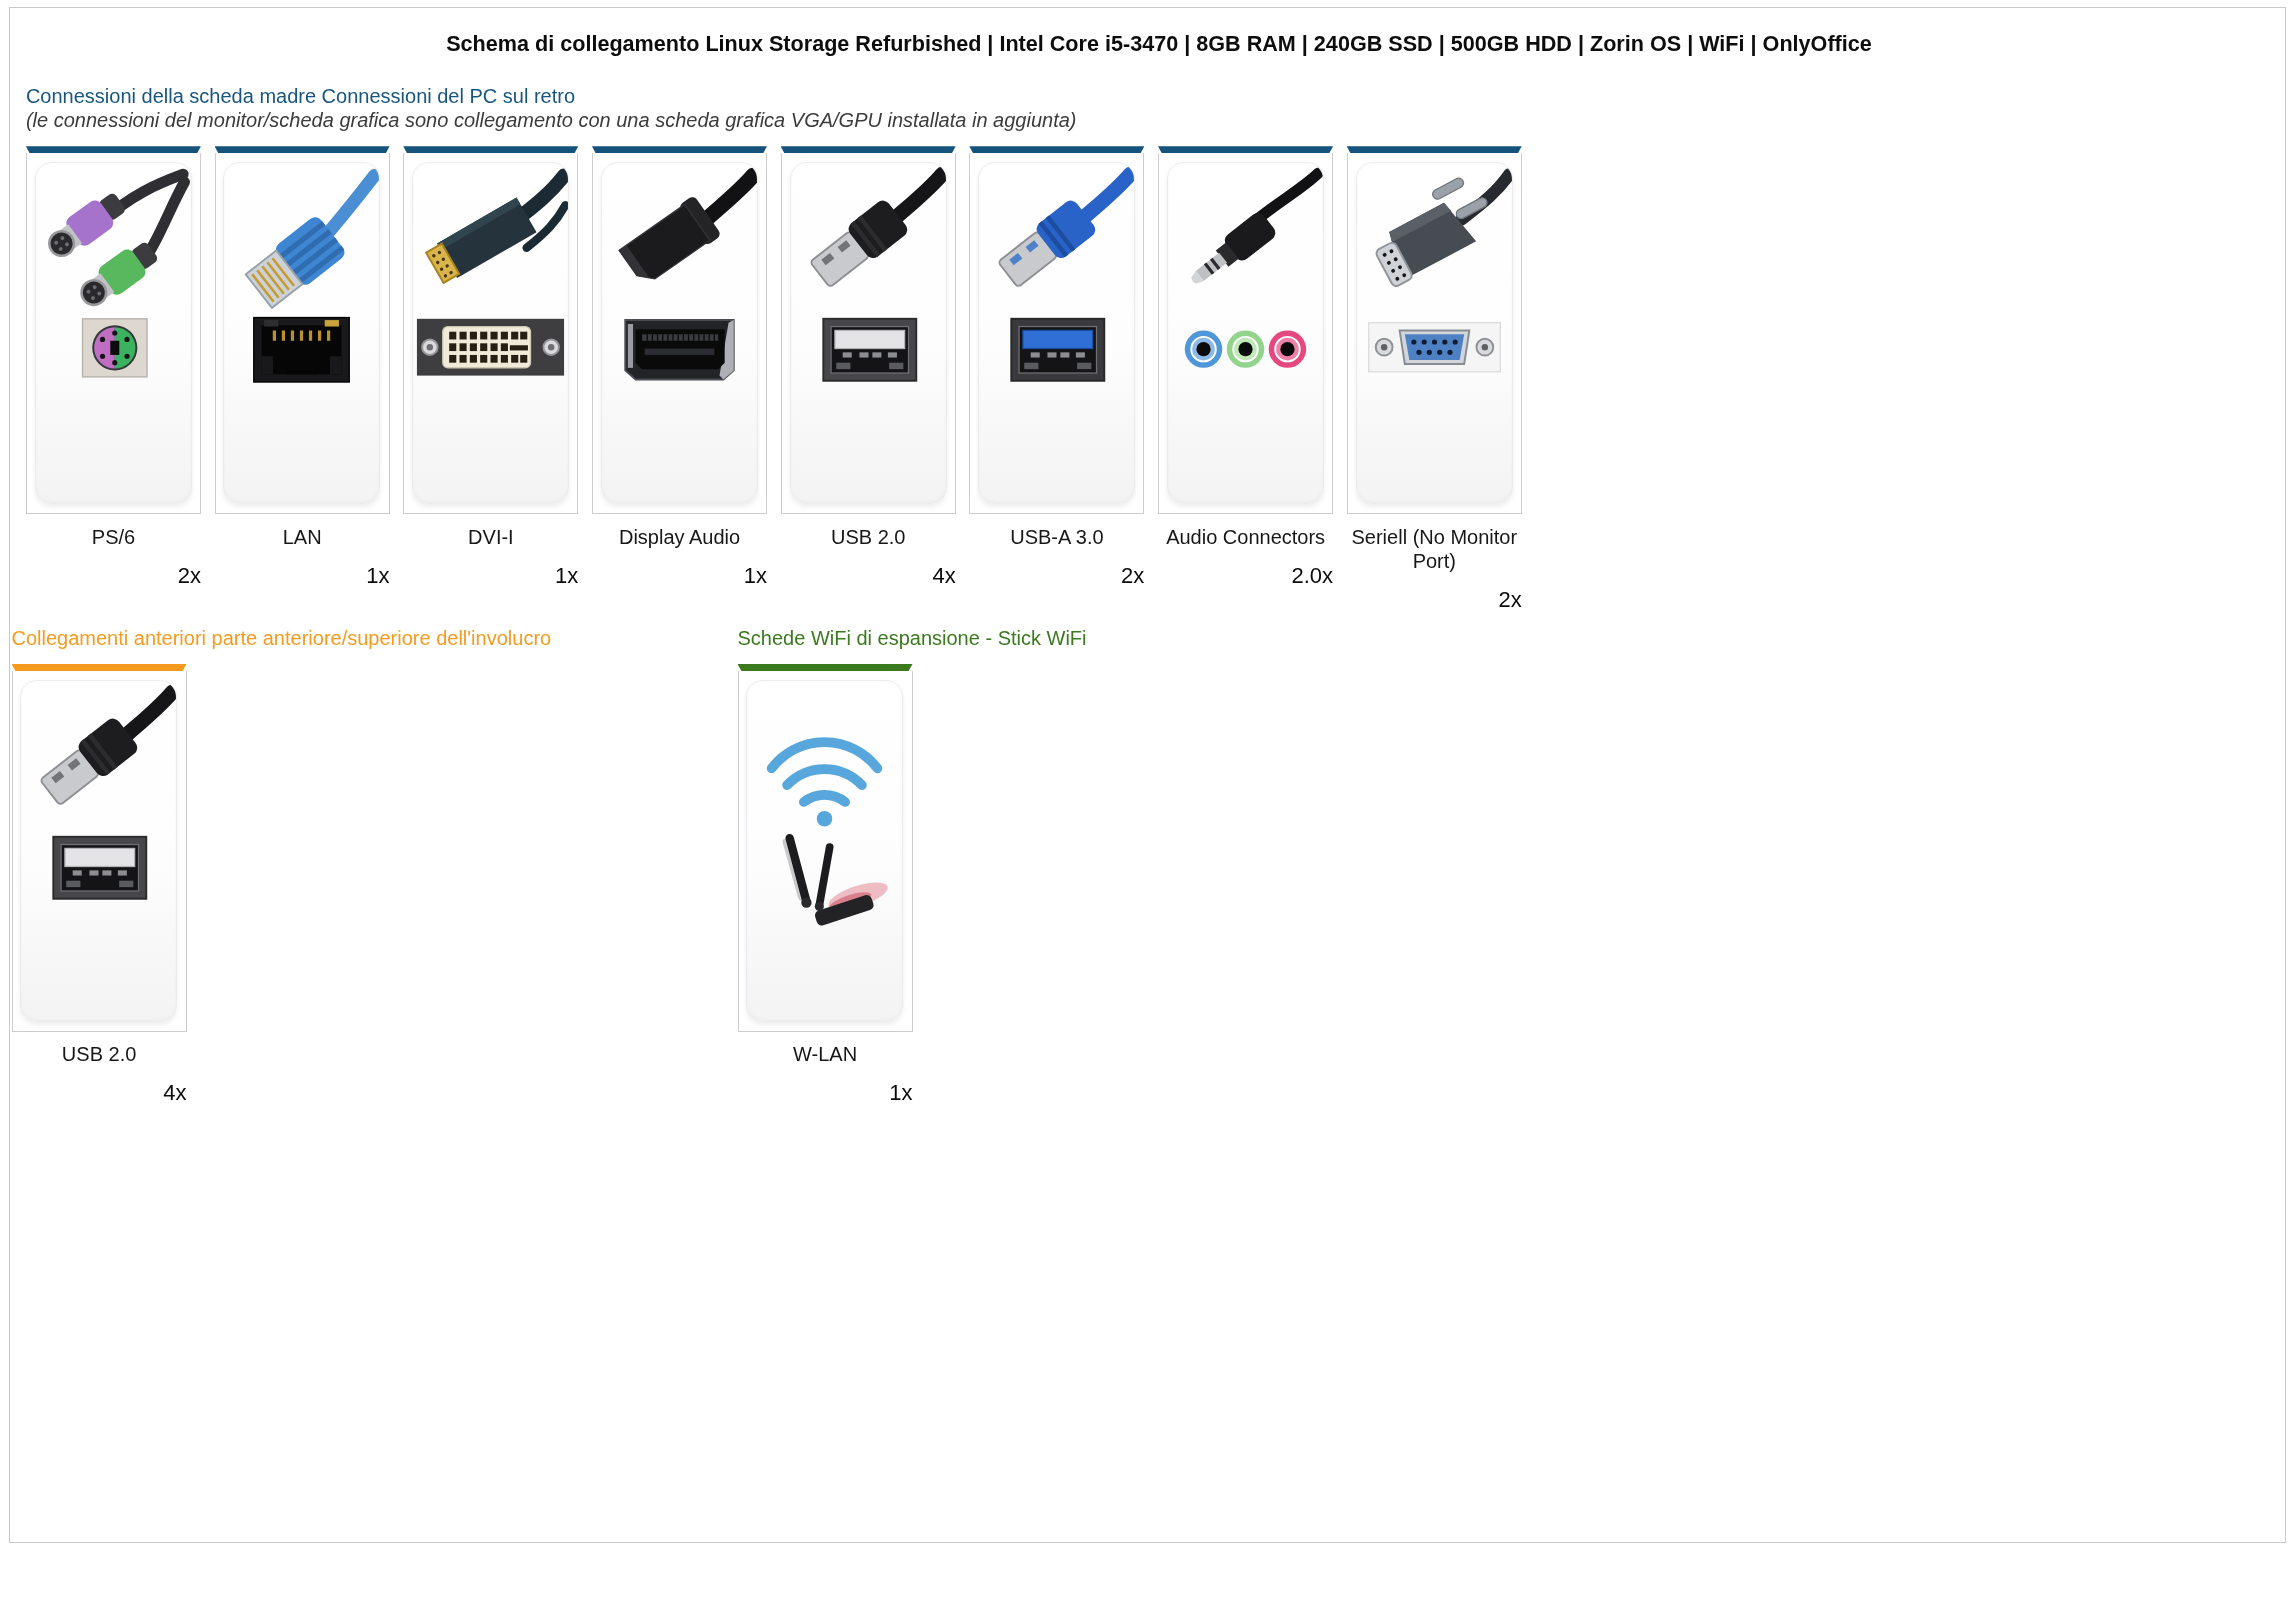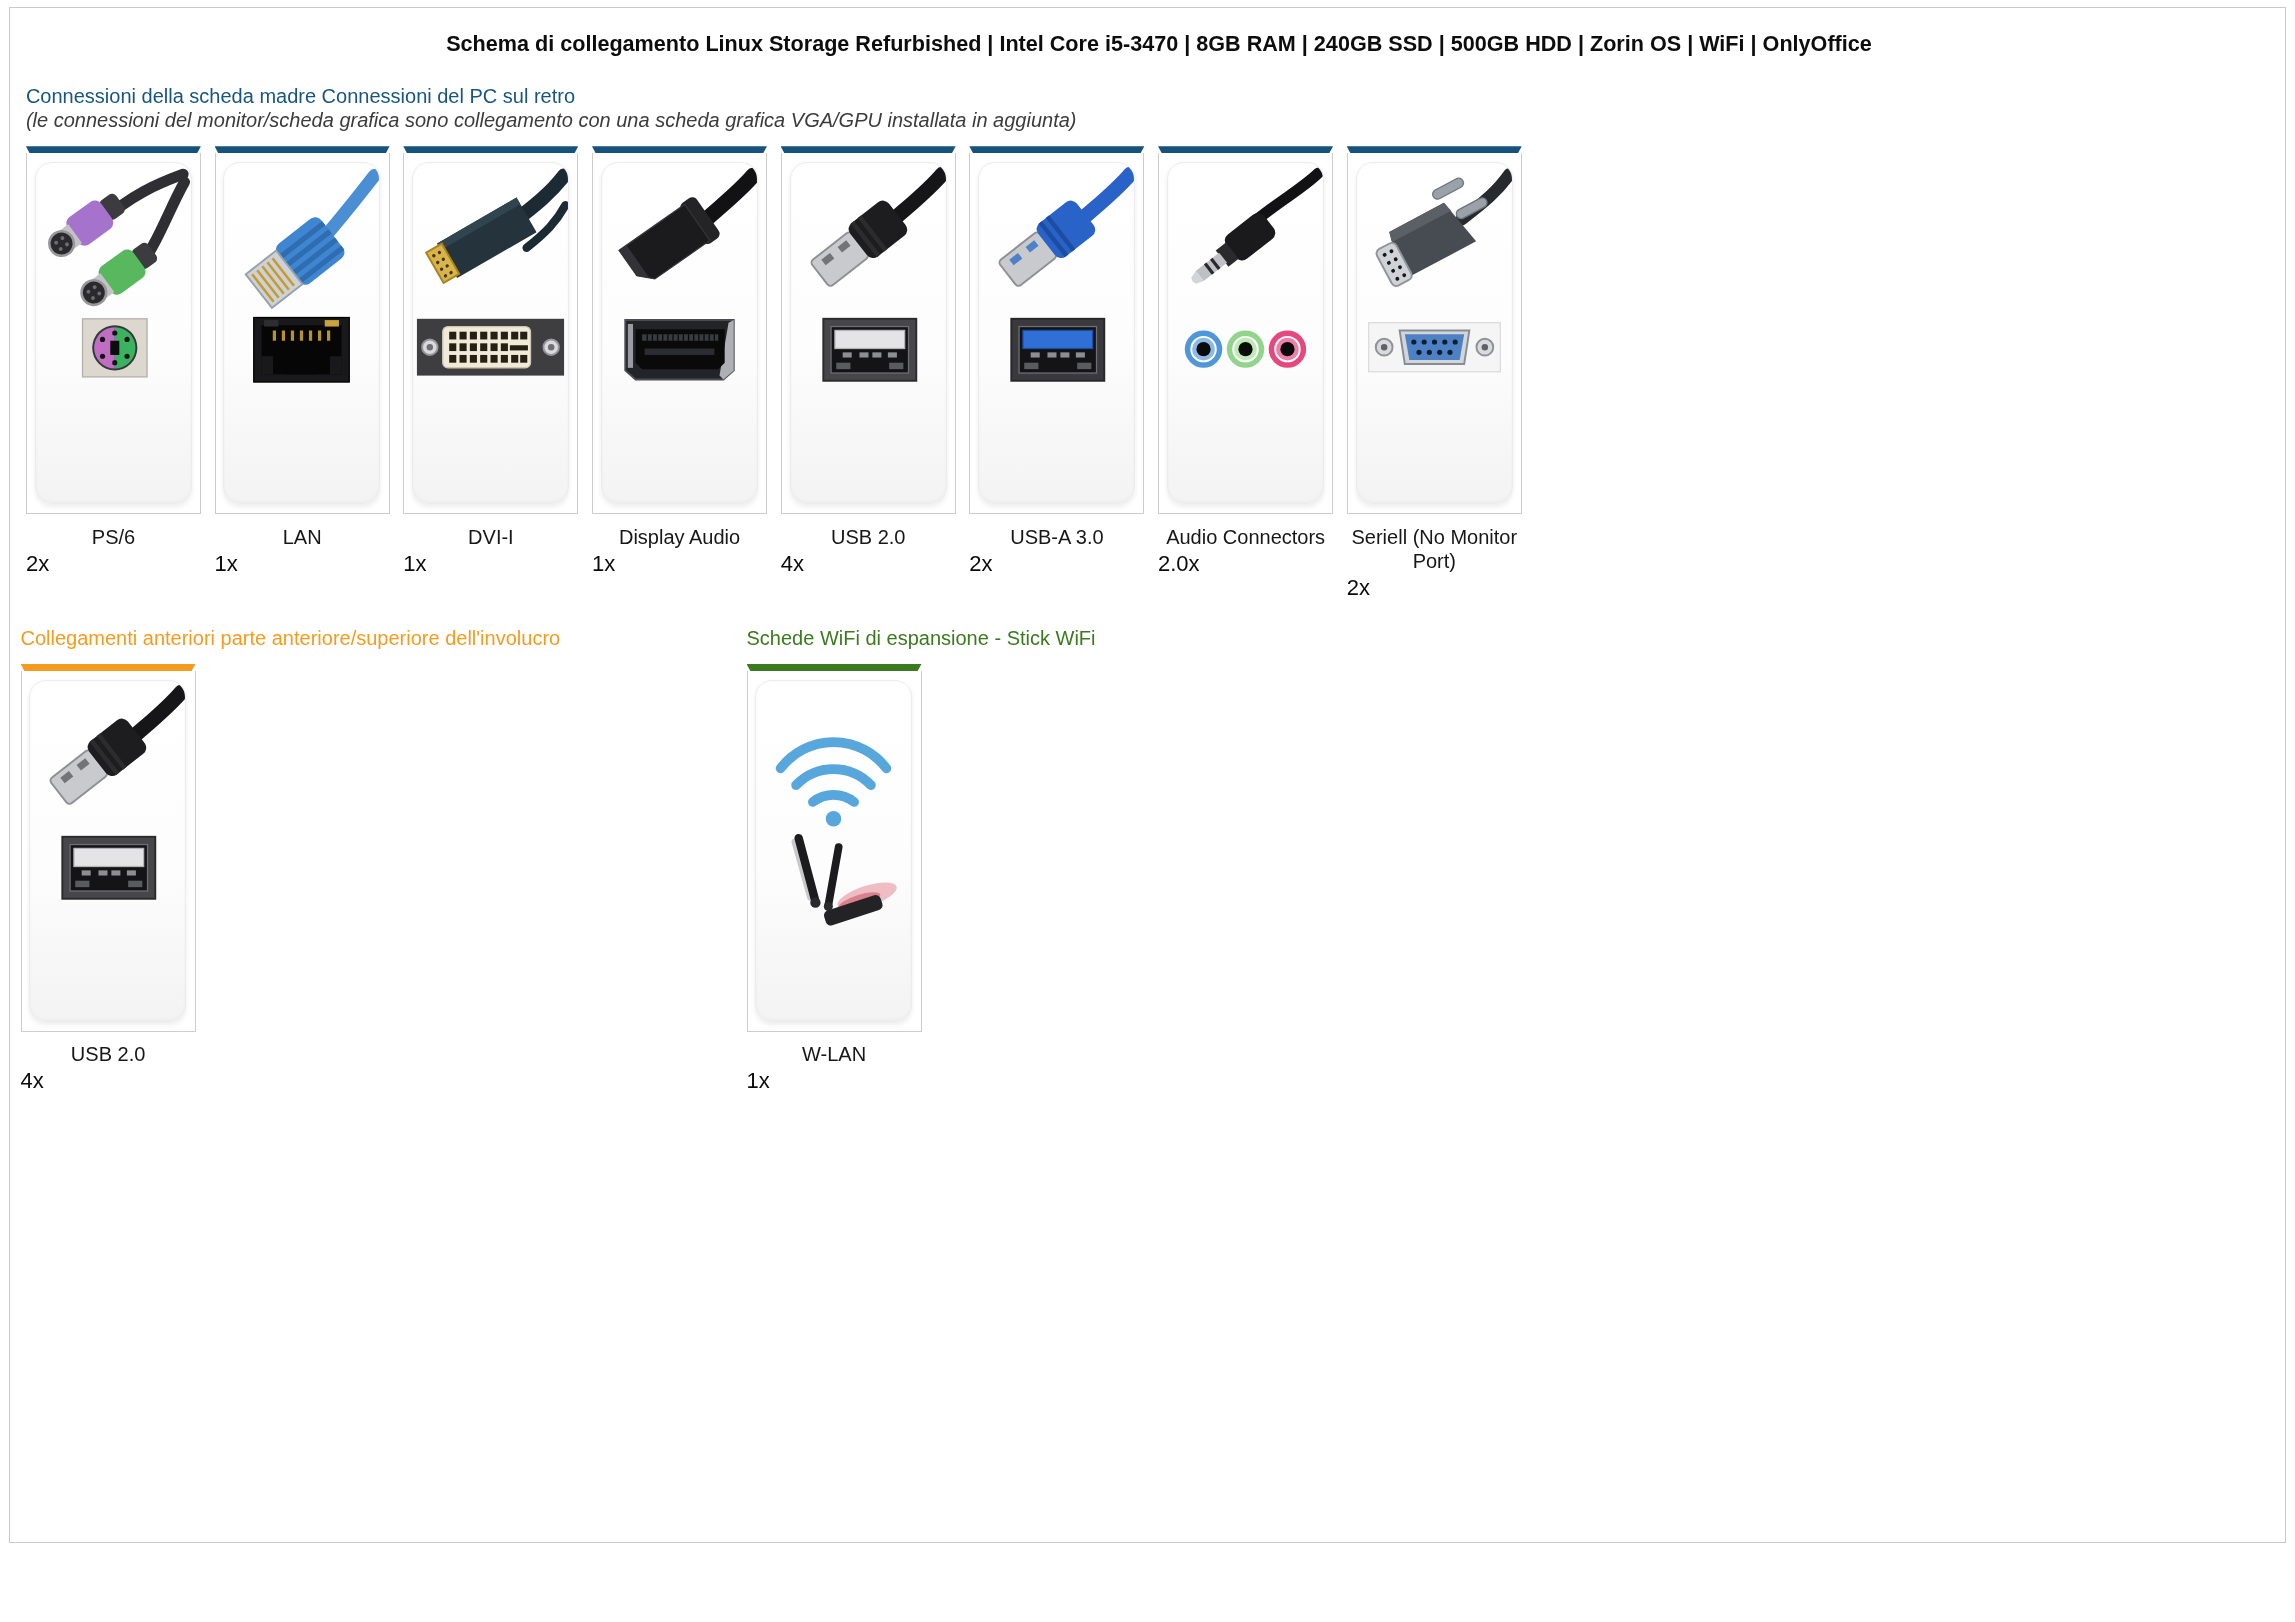--- a/index.html
+++ b/index.html
@@ -24,22 +24,22 @@
   .acc-green .bar{background:#3b7a1f;}
   .cbody{height:361px;border:1.3px solid #cdcdd1;border-top:none;background:#fff;
        box-sizing:border-box;padding:8.5px 7.9px;}
   .panel{width:157px;height:342px;box-sizing:border-box;border:1.3px solid #ececee;border-radius:17px;
        background:linear-gradient(180deg,#ffffff 0%,#fdfdfd 55%,#f3f3f4 100%);
        box-shadow:0 2.6px 5.2px rgba(0,0,0,0.07), inset 0 -1.3px 3.9px rgba(0,0,0,0.03);
        position:relative;overflow:hidden;}
   svg.art{position:absolute;left:0;top:0;width:100%;height:100%;}
   .lbl{width:191px;margin:10.5px 0 0 -7.9px;text-align:center;
        font-size:20px;line-height:24px;color:#171717;}
-  .cnt{text-align:left;font-size:22px;line-height:26px;color:#0b0b0b;margin-top:2px;}
-  .row2{position:absolute;left:11px;top:618px;display:flex;}
+  .cnt{text-align:right;font-size:22px;line-height:26px;color:#0b0b0b;margin-top:14px;}
+  .row2{position:absolute;left:2px;top:618px;display:flex;}
   .front-sec{width:726px;flex:0 0 726px;}
   .sec-card{margin-top:13.7px;}
   .hidden-defs{position:absolute;width:0;height:0;overflow:hidden;}
 </style>
 </head>
 <body>
 
 <svg class="hidden-defs" aria-hidden="true">
   <defs>
     <symbol id="sym-ps2" viewBox="0 0 240 520">

